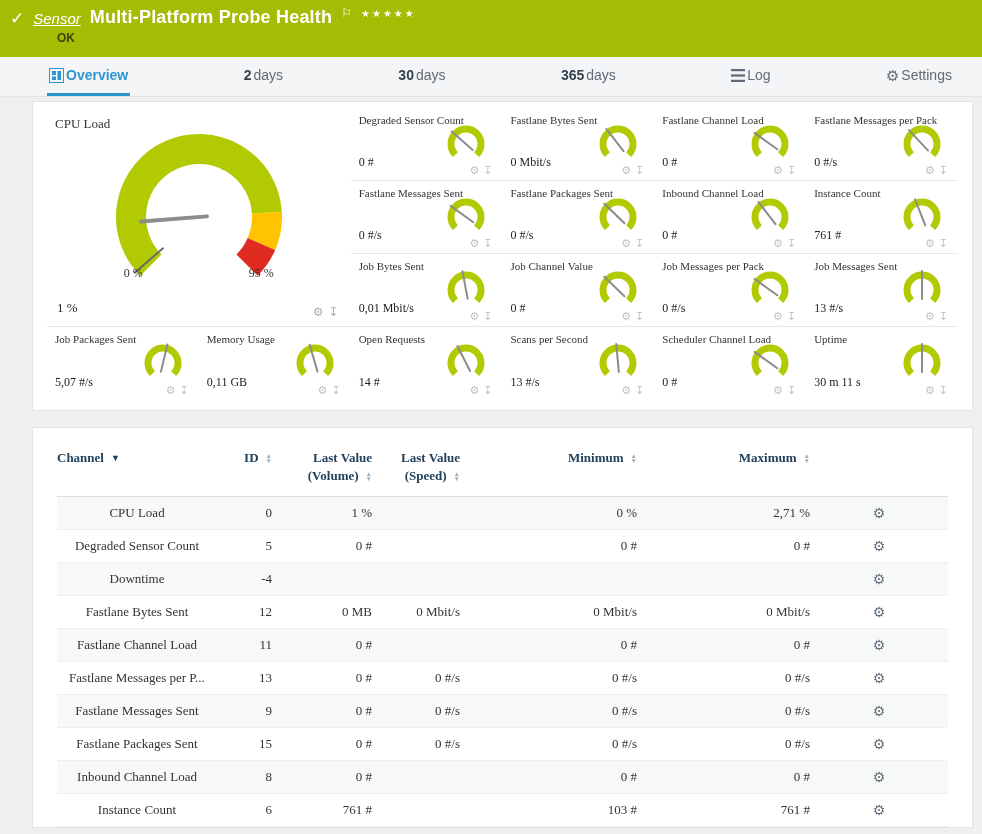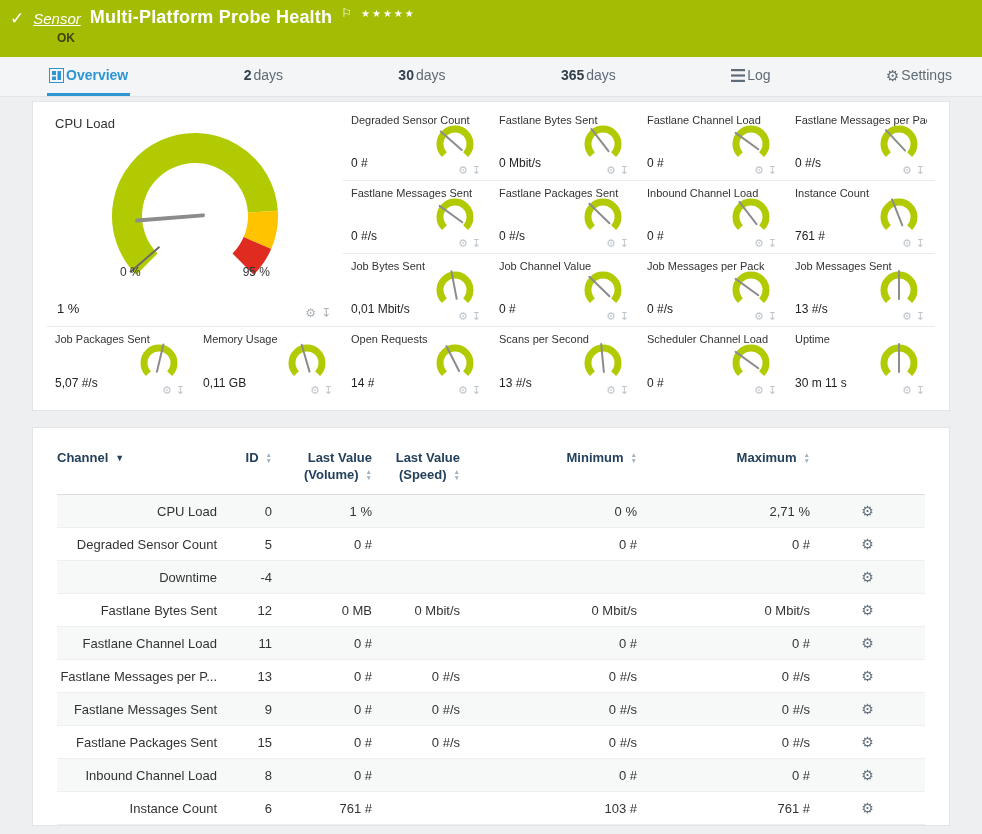--- a/index.html
+++ b/index.html
@@ -41,21 +41,21 @@
     border-bottom: 3px solid transparent;
     padding: 0 2px; cursor: pointer; white-space: nowrap;
   }
   .tab.active { color: var(--accent-blue); border-bottom-color: var(--accent-blue); }
   .tab.active .tab-label { color: var(--accent-blue); font-weight: 700; }
   .tab-num { font-weight: 700; color: #33414d; }
   .tab-icon { display: inline-flex; align-items: center; }
   .gear-tab { font-size: 15px; line-height: 1; color: #5f6b76; }
 
   
-  .main { padding: 0 32px 0 32px; }
+  .main { padding: 0 9px 0 32px; font-family: Liberation Serif, serif; }
   .panel { background: #fff; border: 1px solid #e2e4e5; }
   .panel.gauges { margin-top: 4px; }
   .panel.channels { margin-top: 16px; }
 
   
   .gauge-grid {
     display: grid;
     grid-template-columns: repeat(6, 1fr);
     grid-auto-rows: 73px;
     padding: 6px 14px 10px;
@@ -100,21 +100,21 @@
   .sort { display: inline-flex; flex-direction: column; margin-left: 3px; }
   .sort span { font-size: 6.5px; line-height: 5.5px; color: #9fb0bf; }
 
   .trow {
     display: flex; align-items: center;
     height: 33px; font-size: 13px; color: #333;
     border-bottom: 1px solid #efefef;
   }
   .tbody .trow:nth-child(odd) { background: #f7f8f8; }
   .td { display: block; }
-  .c-channel { flex: 0 0 160px; text-align: right; white-space: nowrap; overflow: hidden; }
+  .c-channel { flex: 0 0 160px; text-align: center; white-space: nowrap; overflow: hidden; }
   .c-id      { flex: 0 0 55px;  text-align: right; }
   .c-vol     { flex: 0 0 100px; text-align: right; }
   .c-speed   { flex: 0 0 88px;  text-align: right; }
   .c-min     { flex: 0 0 177px; text-align: right; }
   .c-max     { flex: 0 0 173px; text-align: right; justify-content: flex-end; }
   .c-gear    { flex: 1; display: flex; justify-content: center; }
   .row-gear  { color: #64707c; font-size: 14px; cursor: pointer; }
 </style>
 </head>
 <body>

